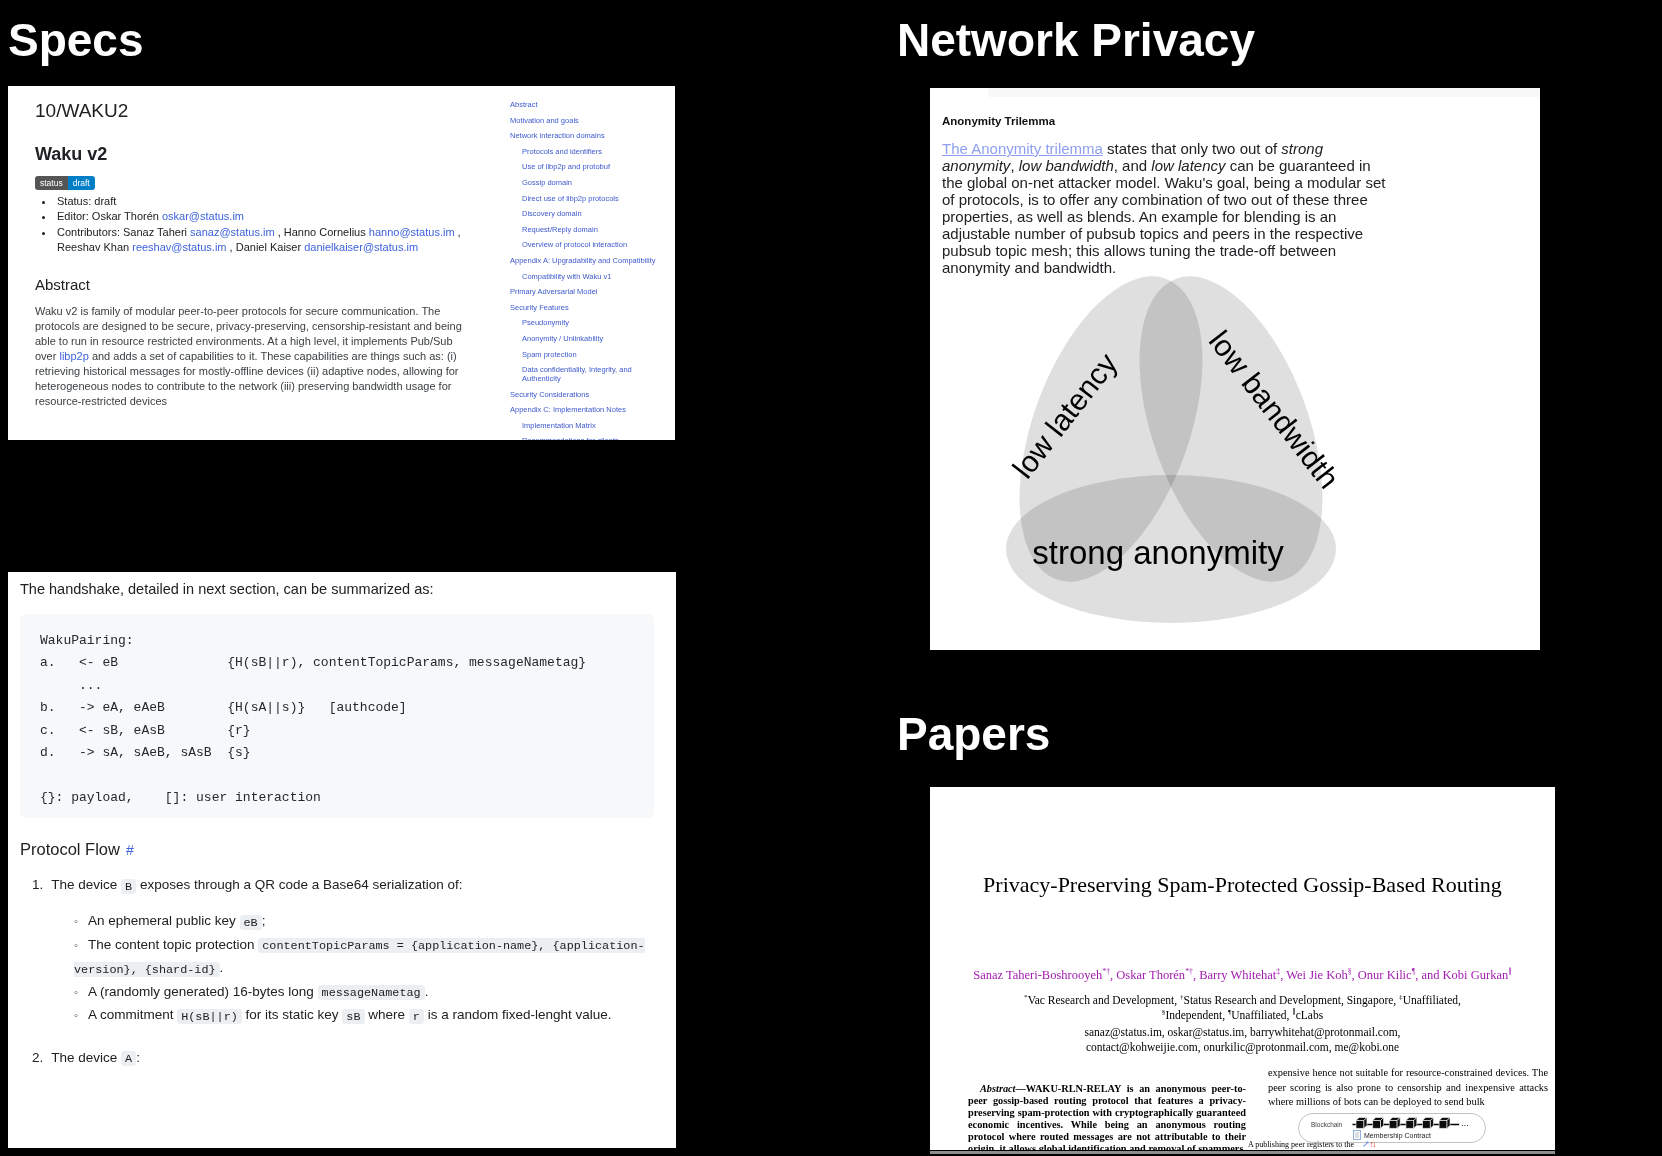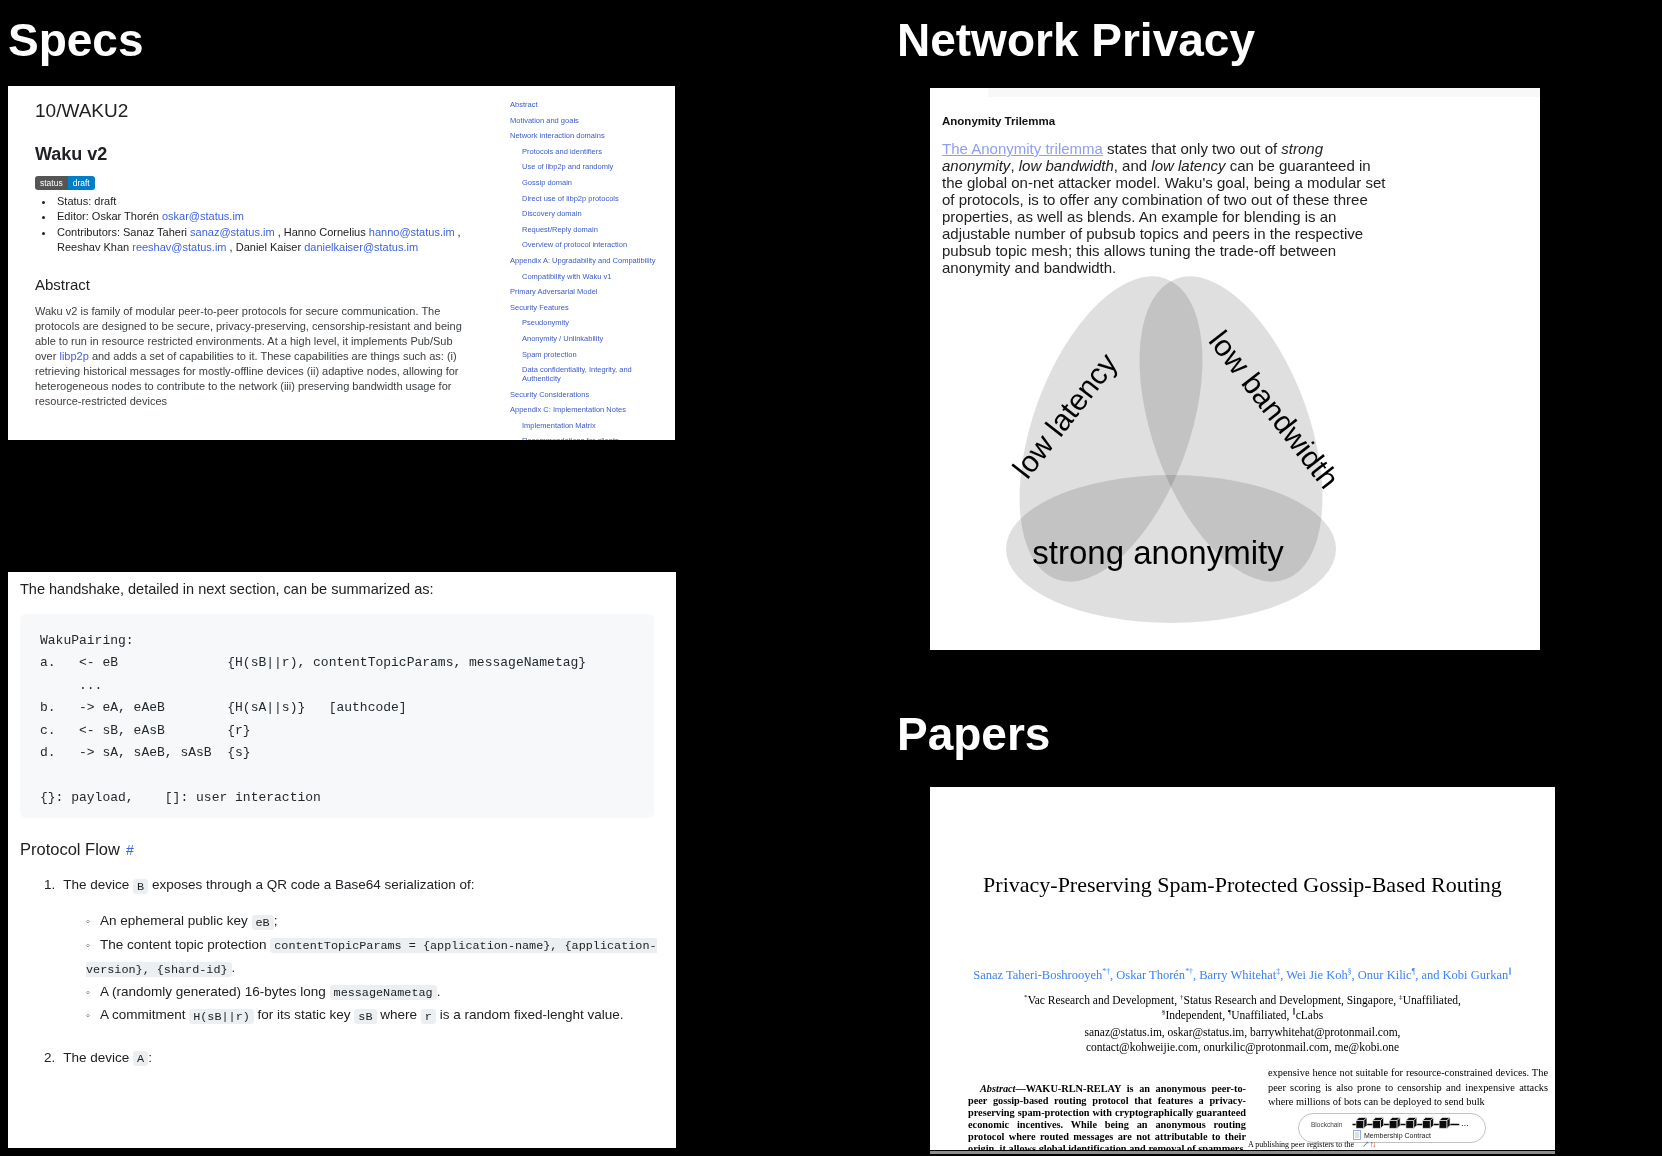--- a/index.html
+++ b/index.html
@@ -50,33 +50,33 @@
 
   
   .dp-intro{position:absolute;left:12px;top:9px;font-size:14.5px;color:#202124;}
   .dp-code{position:absolute;left:12px;top:42px;width:634px;height:204px;box-sizing:border-box;
            background:#f6f8fa;border-radius:6px;padding:16px 0 0 20px;margin:0;
            font-family:"Liberation Mono","DejaVu Sans Mono",monospace;font-size:13px;
            line-height:22.4px;color:#24292e;white-space:pre;}
   .dp-flow-h{position:absolute;left:12px;top:268px;font-size:16.5px;color:#202124;}
   .dp-flow-h .hash{color:#3e63dd;font-size:14px;margin-left:6px;cursor:pointer;}
   .dp-steps{position:absolute;left:24px;top:303px;width:640px;font-size:13.5px;color:#202124;}
-  .step{margin-bottom:20px;margin-left:12px;}
+  .step{margin-bottom:20px;}
   .step-head{margin-bottom:14px;line-height:20px;}
   .step-num{margin-right:8px;}
   .sub-item{margin-left:42px;line-height:22.6px;padding-right:6px;}
   .sub-marker{margin-right:10px;font-size:11px;color:#333;}
   .sg-code{font-family:"Liberation Mono","DejaVu Sans Mono",monospace;font-size:11.8px;
            background:#eceff1;padding:0.5px 4px;border-radius:3px;color:#222;}
 
   
   .serif{font-family:"Liberation Serif","DejaVu Serif",serif;}
   .pp-title{position:absolute;left:0;top:80px;width:100%;box-sizing:border-box;padding:0 30px;
             text-align:center;font-size:22px;line-height:35px;color:#000;}
-  .pp-authors{position:absolute;left:0;top:181px;width:100%;text-align:center;font-size:12.5px;color:#3b82f6;}
+  .pp-authors{position:absolute;left:0;top:181px;width:100%;text-align:center;font-size:12.5px;color:#a21caf;}
   .pp-affil1{position:absolute;left:0;top:207px;width:100%;text-align:center;font-size:11.5px;color:#000;}
   .pp-affil2{position:absolute;left:0;top:222px;width:100%;text-align:center;font-size:11.5px;color:#000;}
   .pp-email1{position:absolute;left:0;top:239px;width:100%;text-align:center;font-size:11.5px;color:#000;}
   .pp-email2{position:absolute;left:0;top:254px;width:100%;text-align:center;font-size:11.5px;color:#000;}
   .pp-col-left{position:absolute;left:38px;top:296px;width:278px;font-size:10.3px;line-height:11.9px;
                text-align:justify;color:#000;font-weight:700;text-indent:12px;}
   .pp-col-right{position:absolute;left:338px;top:279px;width:280px;font-size:10.4px;line-height:14.6px;
                 text-align:justify;color:#000;}
   .pp-fig{position:absolute;left:368px;top:326px;width:188px;height:30px;border:1px solid #c2c2c2;
           border-radius:15px;box-sizing:border-box;background:#fff;}
@@ -106,21 +106,21 @@
         <li><span>Editor: Oskar Thorén </span><span class="sg-link">oskar@status.im</span></li>
         <li><span>Contributors: Sanaz Taheri </span><span class="sg-link">sanaz@status.im</span><span> , Hanno Cornelius </span><span class="sg-link">hanno@status.im</span><span> , Reeshav Khan </span><span class="sg-link">reeshav@status.im</span><span> , Daniel Kaiser </span><span class="sg-link">danielkaiser@status.im</span></li>
       </ul>
     <div class="sp-h3">Abstract</div>
     <div class="sp-p1"><span>Waku v2 is family of modular peer-to-peer protocols for secure communication. The protocols are designed to be secure, privacy-preserving, censorship-resistant and being able to run in resource restricted environments. At a high level, it implements Pub/Sub over </span><span class="sg-link">libp2p</span><span> and adds a set of capabilities to it. These capabilities are things such as: (i) retrieving historical messages for mostly-offline devices (ii) adaptive nodes, allowing for heterogeneous nodes to contribute to the network (iii) preserving bandwidth usage for resource-restricted devices</span></div>
     <div class="sp-toc">
         <div class="toc-item">Abstract</div>
         <div class="toc-item">Motivation and goals</div>
         <div class="toc-item">Network interaction domains</div>
         <div class="toc-item sub">Protocols and identifiers</div>
-        <div class="toc-item sub">Use of libp2p and randomly</div>
+        <div class="toc-item sub">Use of libp2p and protobuf</div>
         <div class="toc-item sub">Gossip domain</div>
         <div class="toc-item sub">Direct use of libp2p protocols</div>
         <div class="toc-item sub">Discovery domain</div>
         <div class="toc-item sub">Request/Reply domain</div>
         <div class="toc-item sub">Overview of protocol interaction</div>
         <div class="toc-item">Appendix A: Upgradability and Compatibility</div>
         <div class="toc-item sub">Compatibility with Waku v1</div>
         <div class="toc-item">Primary Adversarial Model</div>
         <div class="toc-item">Security Features</div>
         <div class="toc-item sub">Pseudonymity</div>

